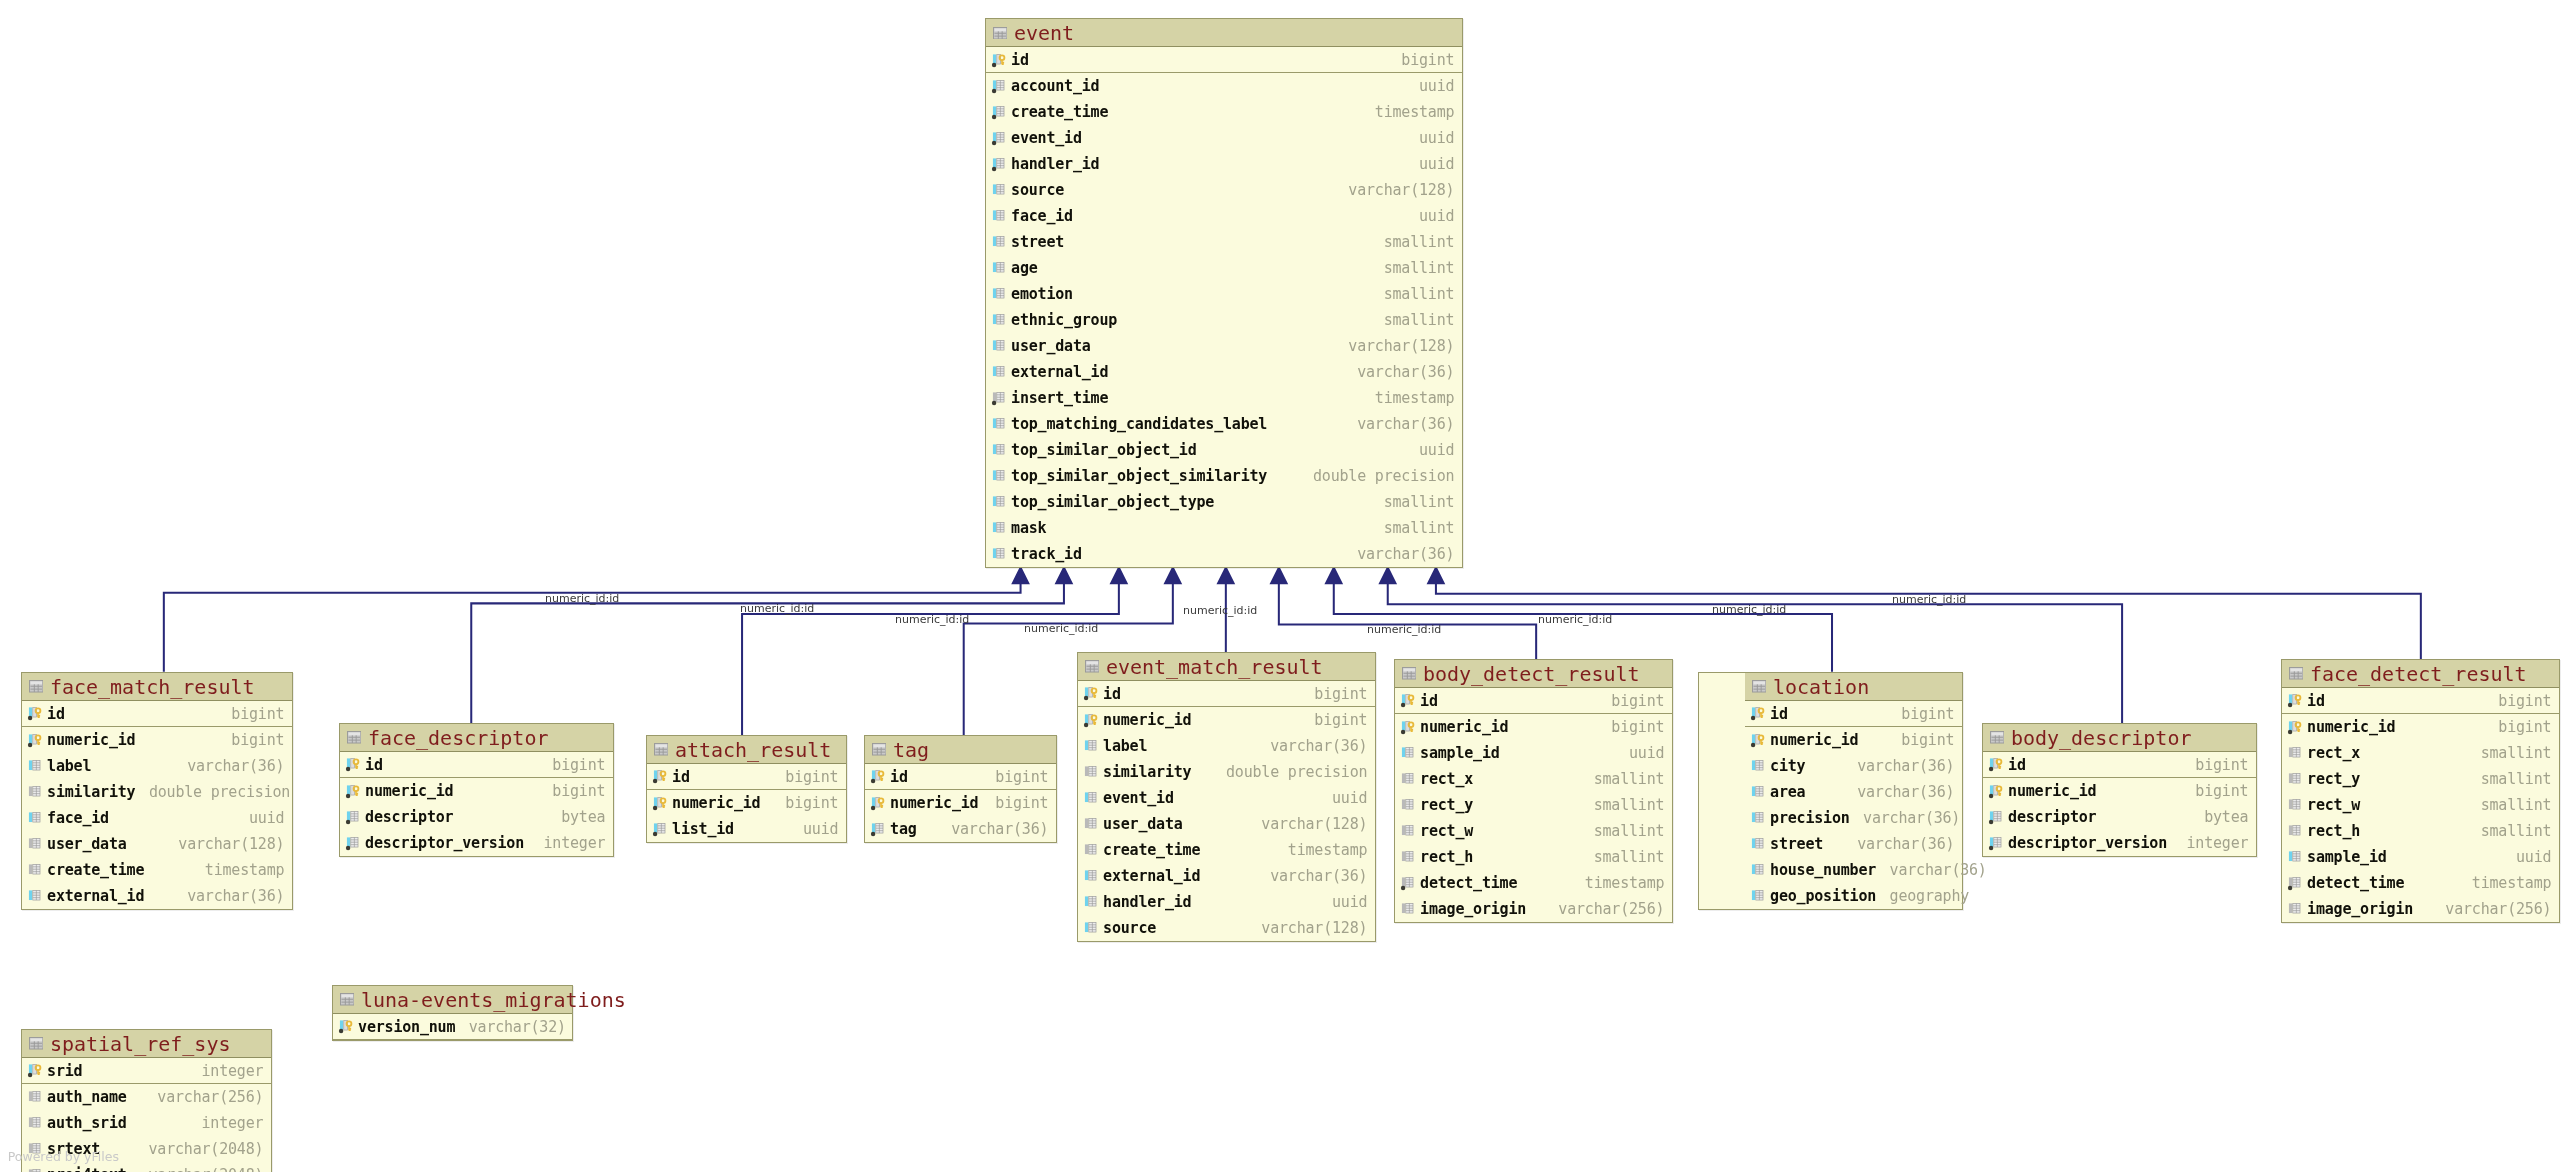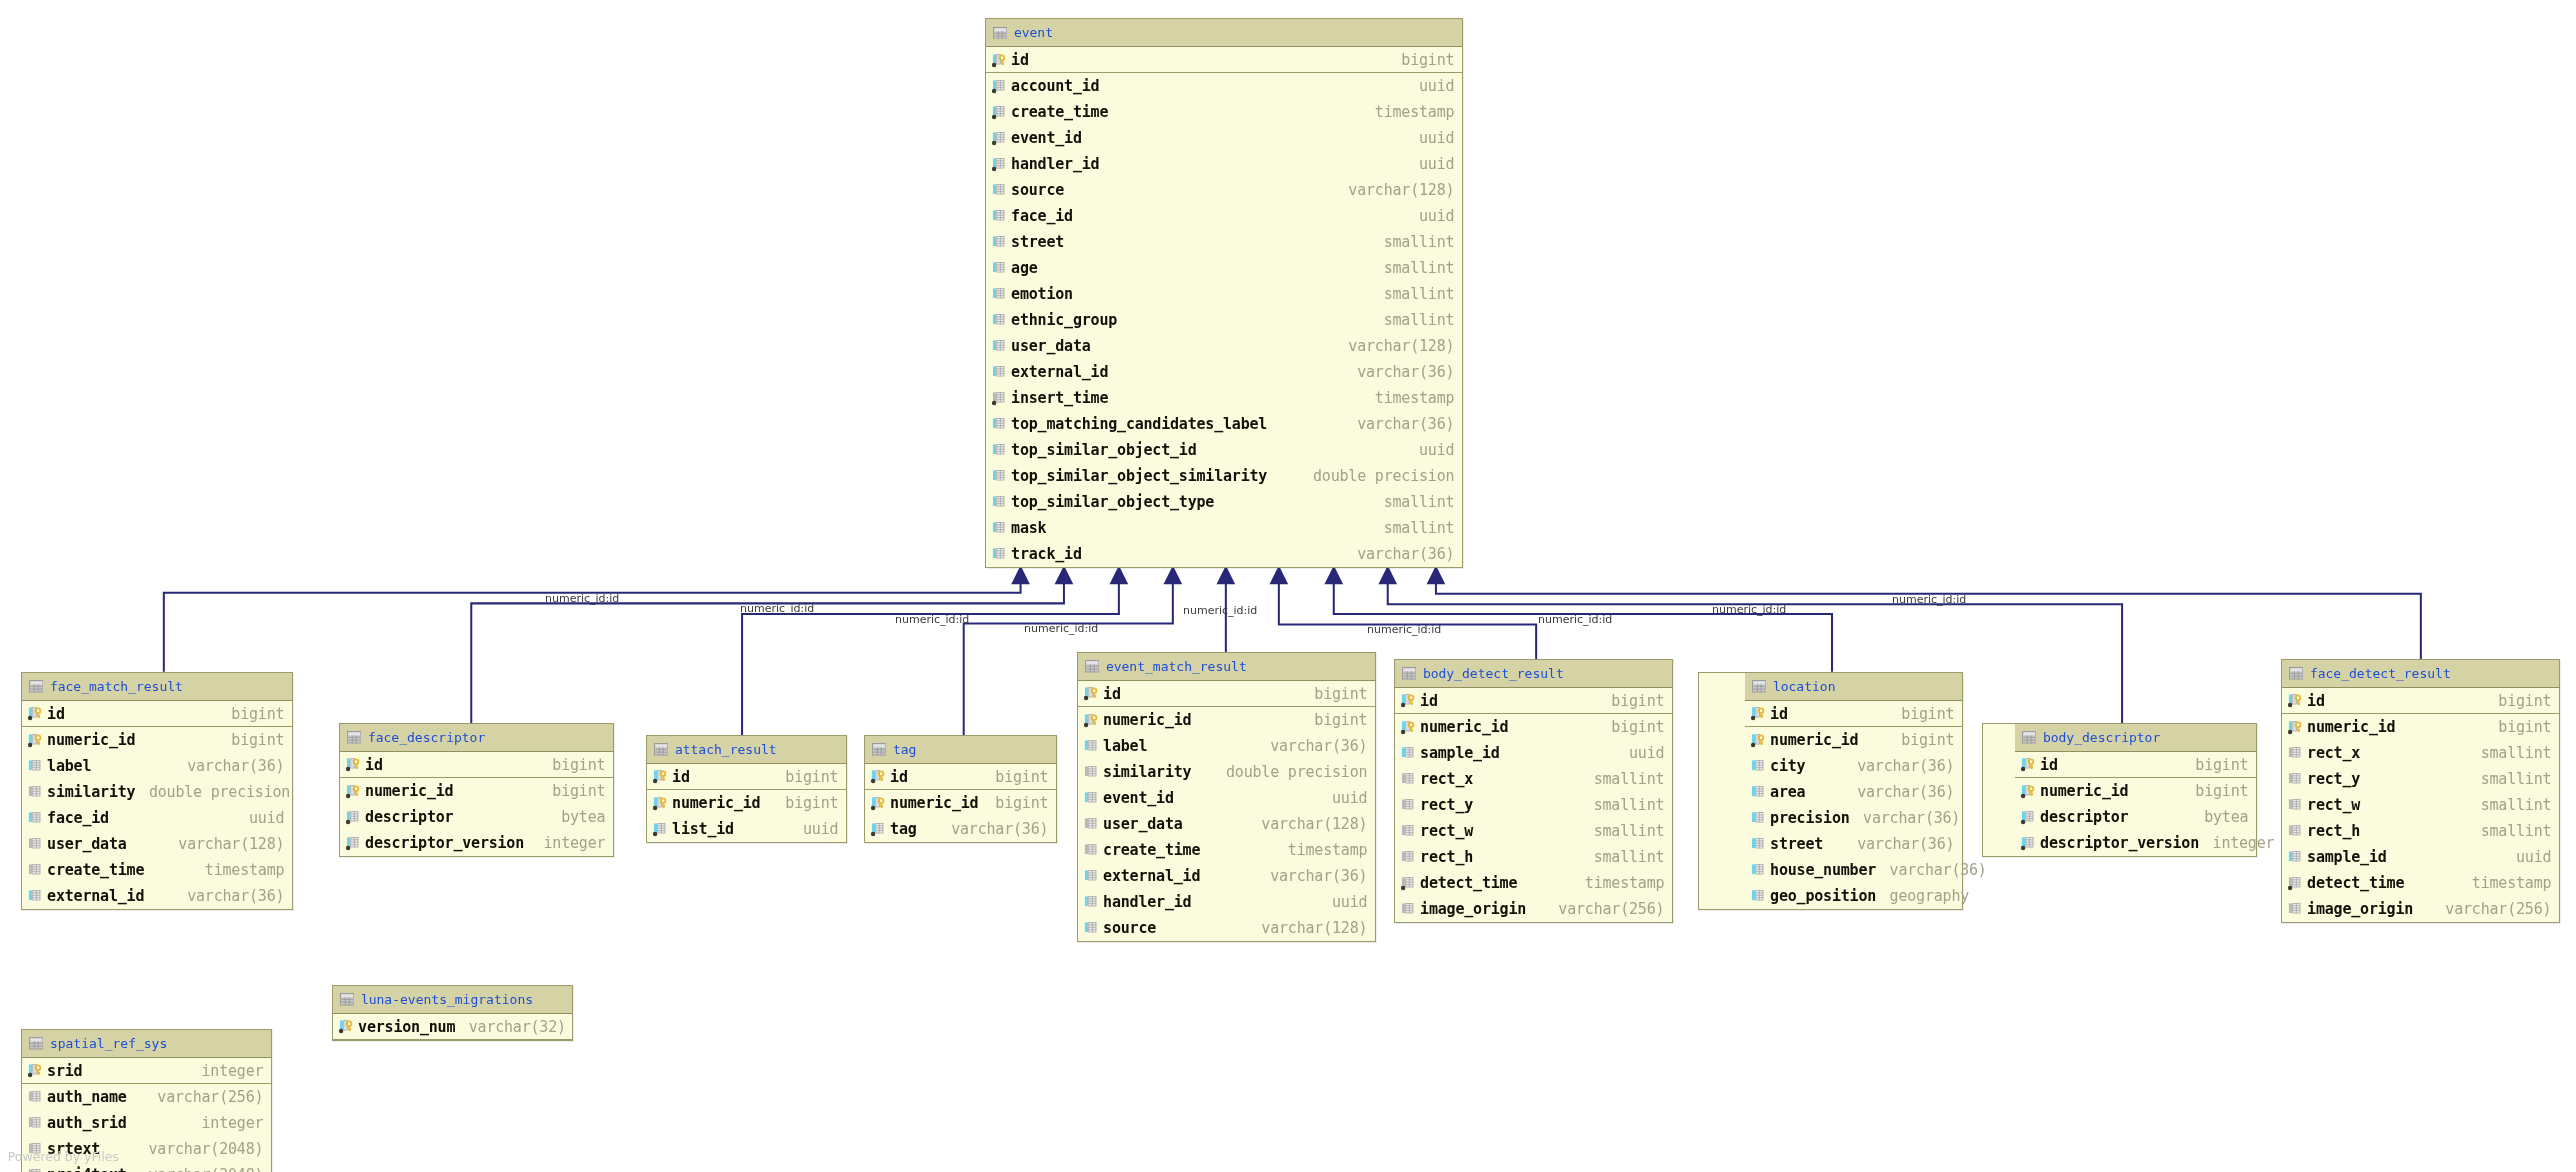--- a/index.html
+++ b/index.html
@@ -20,22 +20,22 @@
   }
   .tbl-header{
     background:#d5d3a6;
     border-bottom:1px solid #8f8f60;
     height:28px;
     display:flex;align-items:center;
     padding:0 7.7px 0 6.7px;
     box-sizing:border-box;
   }
   .tbl-header .tbl-title{
-    font-size:13px;
-    color:#1d4ed8;
+    font-size:20px;
+    color:#7f1d1d;
     font-weight:400;
     letter-spacing:0px;
     white-space:nowrap;
     margin-left:6.7px;
   }
   .tbl-icon{
     width:14.5px;height:12.5px;flex:0 0 14.5px;
     position:relative;display:inline-block;
   }
   .tbl-icon svg{display:block;}
@@ -1166,21 +1166,21 @@
                 <line x1="6" y1="7.5" x2="13.5" y2="7.5" stroke="#9a9a9a" stroke-width="0.7"></line>
                 <line x1="6" y1="10" x2="13.5" y2="10" stroke="#9a9a9a" stroke-width="0.7"></line>
                 <line x1="9.7" y1="2.5" x2="9.7" y2="12.5" stroke="#9a9a9a" stroke-width="0.7"></line>
               </svg>
             </span>
             <span class="col-name">geo_position</span>
             <span class="col-type">geography</span>
           </div>
         </div>
       </div>
-      <div class="table-node" style="left: 1982px; top: 723px; width: 275px; padding-left: 32px;">
+      <div class="table-node" style="left: 1982px; top: 723px; width: 275px;">
         <div class="tbl-header">
           <span class="tbl-icon">
             <svg width="14.5" height="12.5" viewBox="0 0 15 13">
               <rect x="0.5" y="0.5" width="14" height="12" fill="#c9c9c9" stroke="#9a9a9a"></rect>
               <rect x="1.5" y="1.5" width="12" height="3" fill="#e4e4e4"></rect>
               <line x1="1.5" y1="6.5" x2="13.5" y2="6.5" stroke="#9a9a9a"></line>
               <line x1="1.5" y1="9.5" x2="13.5" y2="9.5" stroke="#9a9a9a"></line>
               <line x1="5.5" y1="4.5" x2="5.5" y2="12.5" stroke="#9a9a9a"></line>
               <line x1="9.5" y1="4.5" x2="9.5" y2="12.5" stroke="#9a9a9a"></line>
             </svg>

